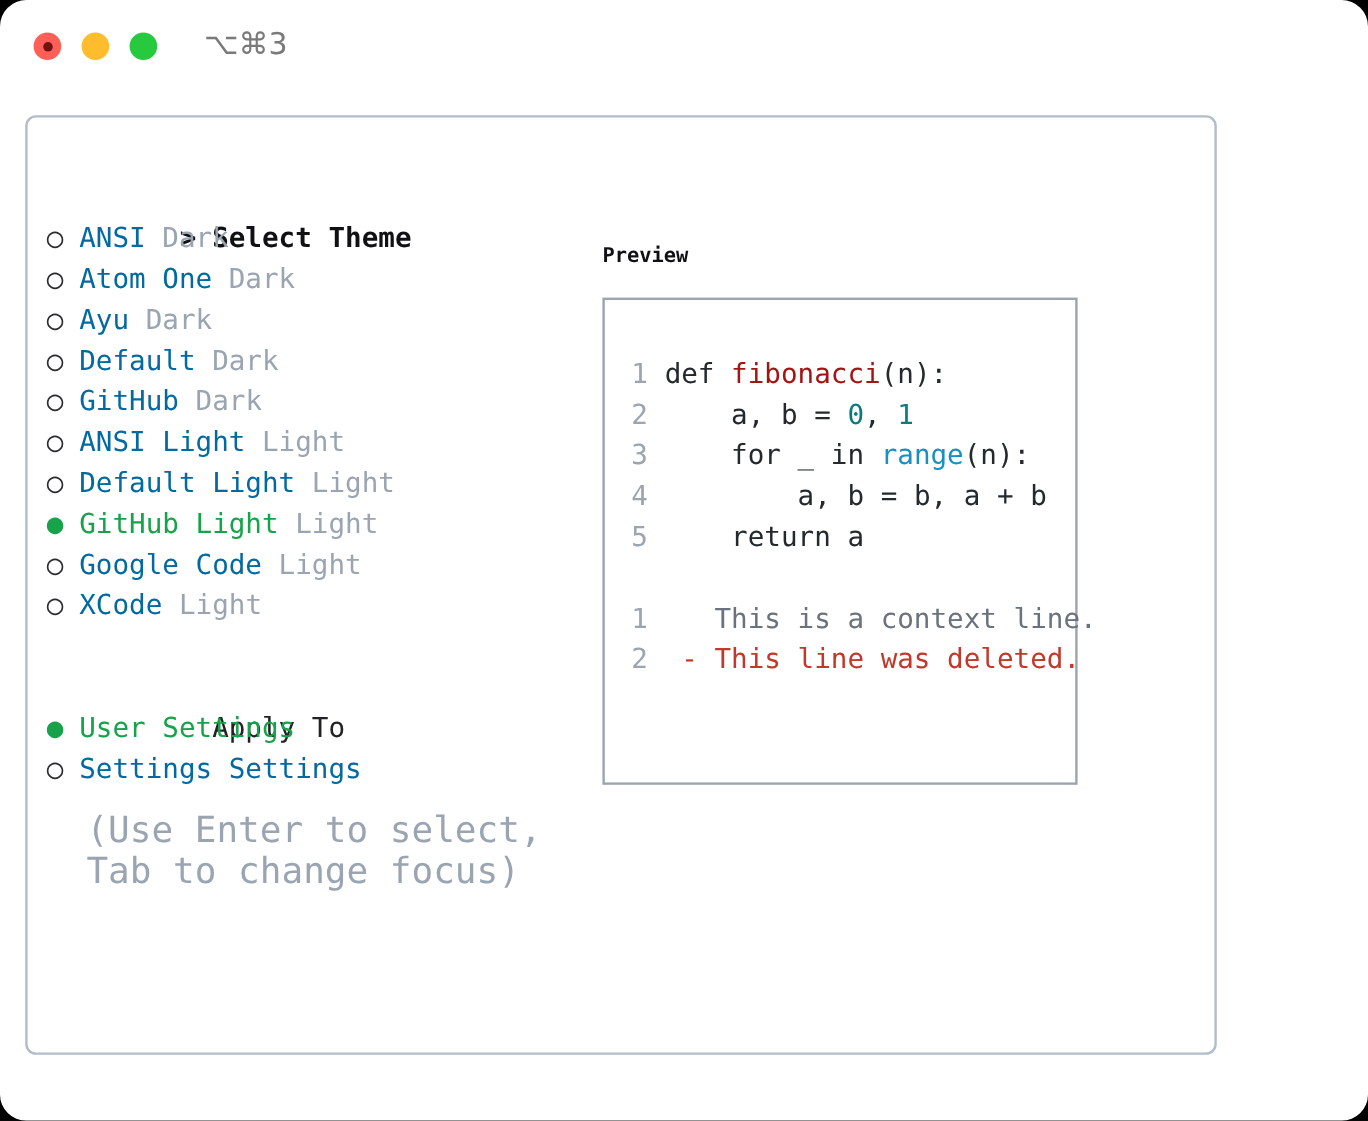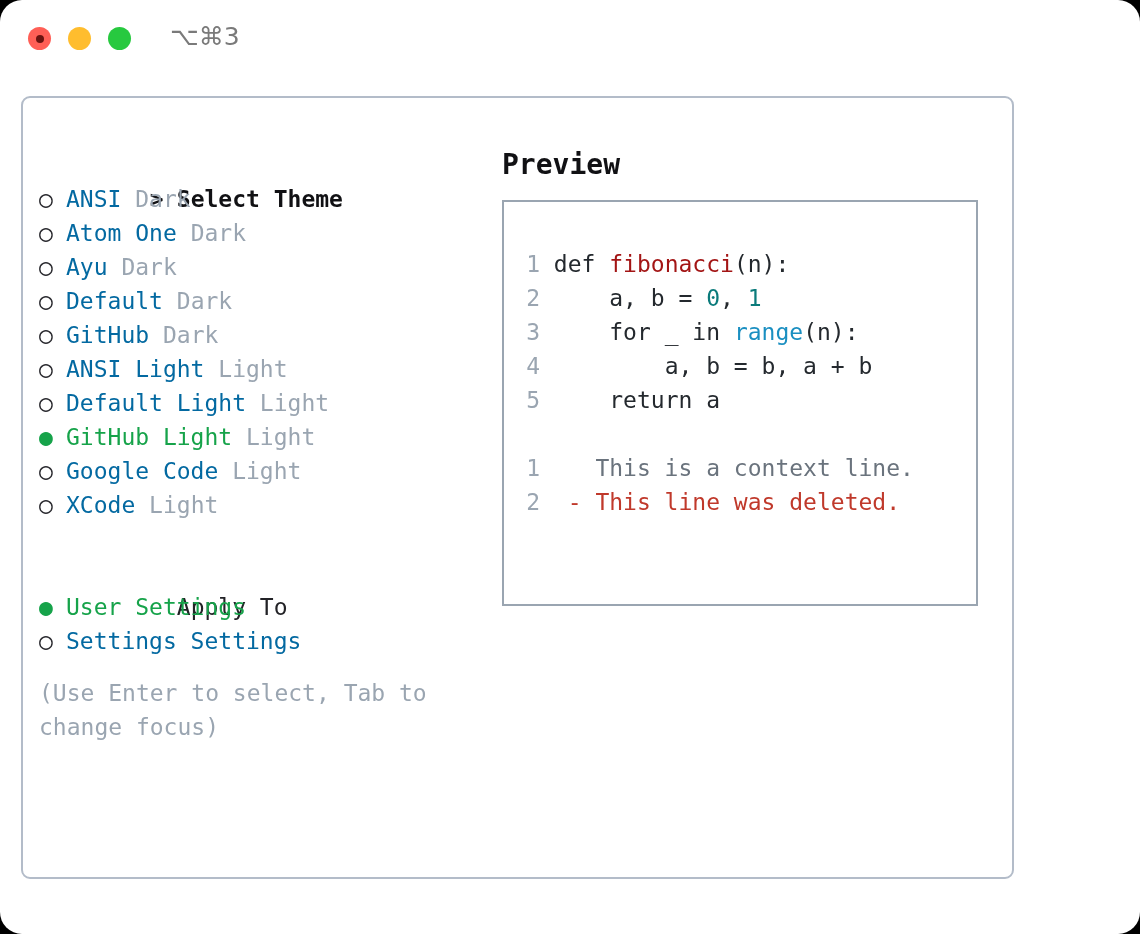--- a/index.html
+++ b/index.html
@@ -97,42 +97,44 @@
   }
   .marker.caret { font-weight: bold; color: #111114; }
   .marker.bullet-on  { color: #16a34a; }
   .marker.bullet-off { color: #2b2b30; }
   .item-name { color: #0369a1; }
   .item-name.selected { color: #16a34a; }
   .item-tag  { color: #9aa5b1; }
   .spacer-row { height: 34px; }
   #hint {
     margin-top: 18px;
-    font-size: 23px;
+    font-size: 30px;
     line-height: 34px;
     color: #9aa5b1;
     width: 420px;
+    margin-left: 33px;
   }
 
   
   #right-pane {
     position: absolute;
     left: 479px;
     top: 50px;
     width: 490px;
   }
   #preview-title {
-    font-size: 28px;
+    font-size: 17px;
     line-height: 34px;
     font-weight: bold;
     color: #111114;
+    margin-top: 48px;
   }
   #code-panel {
     margin-top: 18px;
-    width: 476px;
+    width: 396px;
     height: 406px;
     border: 2px solid #9aa5b1;
     background: #ffffff;
     box-sizing: border-box;
     padding: 45px 0 0 0;
   }
   .code-line {
     height: 34px;
     line-height: 34px;
     font-size: 23px;

